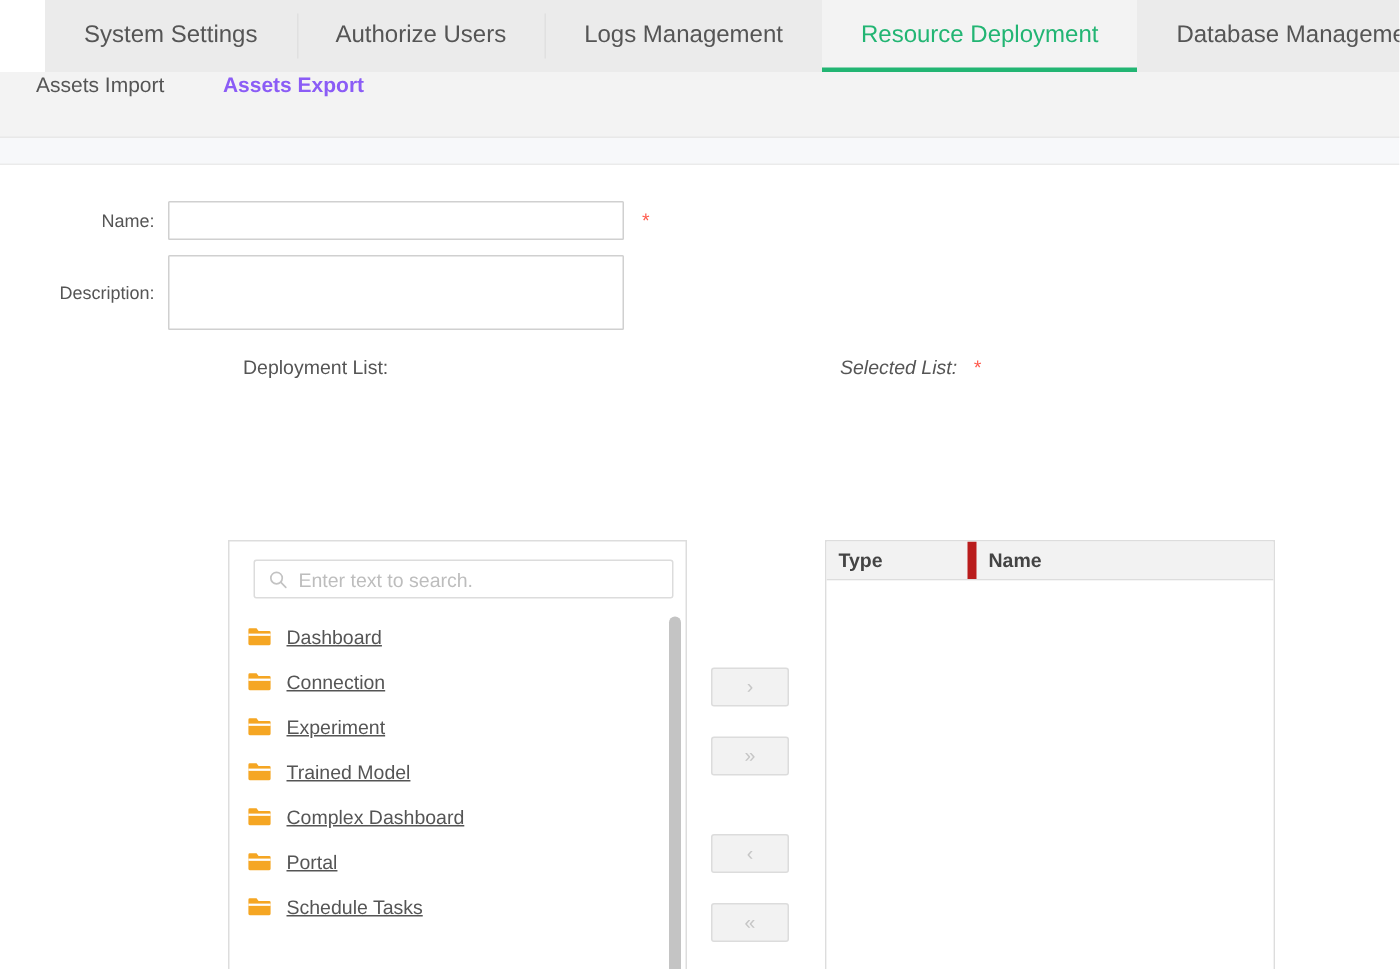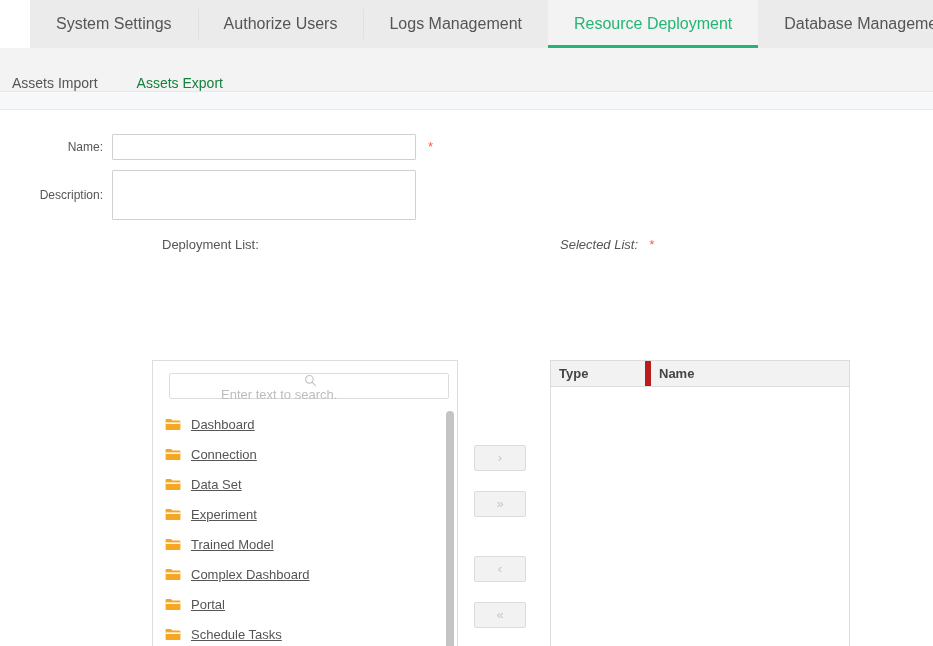--- a/index.html
+++ b/index.html
@@ -62,33 +62,33 @@
     background: #22b573;
   }
   .main-tab.active::before { display: none; }
   .main-tab.active + .main-tab::before { display: none; }
 
   
   .sub-navbar {
     height: 44px;
     background: #f3f3f3;
     display: flex;
-    align-items: flex-end;
-    padding-left: 12px;
+    align-items: flex-start;
+    padding-left: 24px;
     box-sizing: border-box;
     border-bottom: 1px solid #e8e8e8;
   }
   .sub-tab {
     font-size: 14px;
     color: #555555;
     margin-right: 39px;
     cursor: pointer;
     white-space: nowrap;
   }
-  .sub-tab.active { color: #15803d; }
+  .sub-tab.active { color: #8b5cf6; font-weight: bold; }
 
   
   .band {
     height: 18px;
     background: #f7f8fa;
     border-bottom: 1px solid #ebebeb;
     box-sizing: border-box;
   }
 
   
@@ -178,21 +178,20 @@
     left: 16px;
     top: 12px;
     width: 280px;
     height: 26px;
     border: 1px solid #dcdcdc;
     background: #fff;
     box-sizing: border-box;
     display: flex;
     align-items: center;
     border-radius: 2px;
-    flex-direction: column;
   }
   .search-icon {
     width: 13px;
     height: 13px;
     margin: 0 7px 0 9px;
     flex: none;
   }
   .search-input {
     flex: 1;
     border: none;
@@ -378,27 +377,20 @@
           <path d="M0.6 1.8 A0.9 0.9 0 0 1 1.5 0.9 H6.0 L7.4 2.6 H14.5 A0.9 0.9 0 0 1 15.4 3.5 V11.2 A0.9 0.9 0 0 1 14.5 12.1 H1.5 A0.9 0.9 0 0 1 0.6 11.2 Z" fill="#f5a623"></path>
           <rect x="0.6" y="4.4" width="14.8" height="1.5" fill="#ffffff"></rect>
         </svg>
         <span>Connection</span>
       </div>
       <div class="list-item">
         <svg class="folder-icon" viewBox="0 0 16 13">
           <path d="M0.6 1.8 A0.9 0.9 0 0 1 1.5 0.9 H6.0 L7.4 2.6 H14.5 A0.9 0.9 0 0 1 15.4 3.5 V11.2 A0.9 0.9 0 0 1 14.5 12.1 H1.5 A0.9 0.9 0 0 1 0.6 11.2 Z" fill="#f5a623"></path>
           <rect x="0.6" y="4.4" width="14.8" height="1.5" fill="#ffffff"></rect>
         </svg>
-        <span>Data Set</span>
-      </div>
-      <div class="list-item">
-        <svg class="folder-icon" viewBox="0 0 16 13">
-          <path d="M0.6 1.8 A0.9 0.9 0 0 1 1.5 0.9 H6.0 L7.4 2.6 H14.5 A0.9 0.9 0 0 1 15.4 3.5 V11.2 A0.9 0.9 0 0 1 14.5 12.1 H1.5 A0.9 0.9 0 0 1 0.6 11.2 Z" fill="#f5a623"></path>
-          <rect x="0.6" y="4.4" width="14.8" height="1.5" fill="#ffffff"></rect>
-        </svg>
         <span>Experiment</span>
       </div>
       <div class="list-item">
         <svg class="folder-icon" viewBox="0 0 16 13">
           <path d="M0.6 1.8 A0.9 0.9 0 0 1 1.5 0.9 H6.0 L7.4 2.6 H14.5 A0.9 0.9 0 0 1 15.4 3.5 V11.2 A0.9 0.9 0 0 1 14.5 12.1 H1.5 A0.9 0.9 0 0 1 0.6 11.2 Z" fill="#f5a623"></path>
           <rect x="0.6" y="4.4" width="14.8" height="1.5" fill="#ffffff"></rect>
         </svg>
         <span>Trained Model</span>
       </div>
       <div class="list-item">

